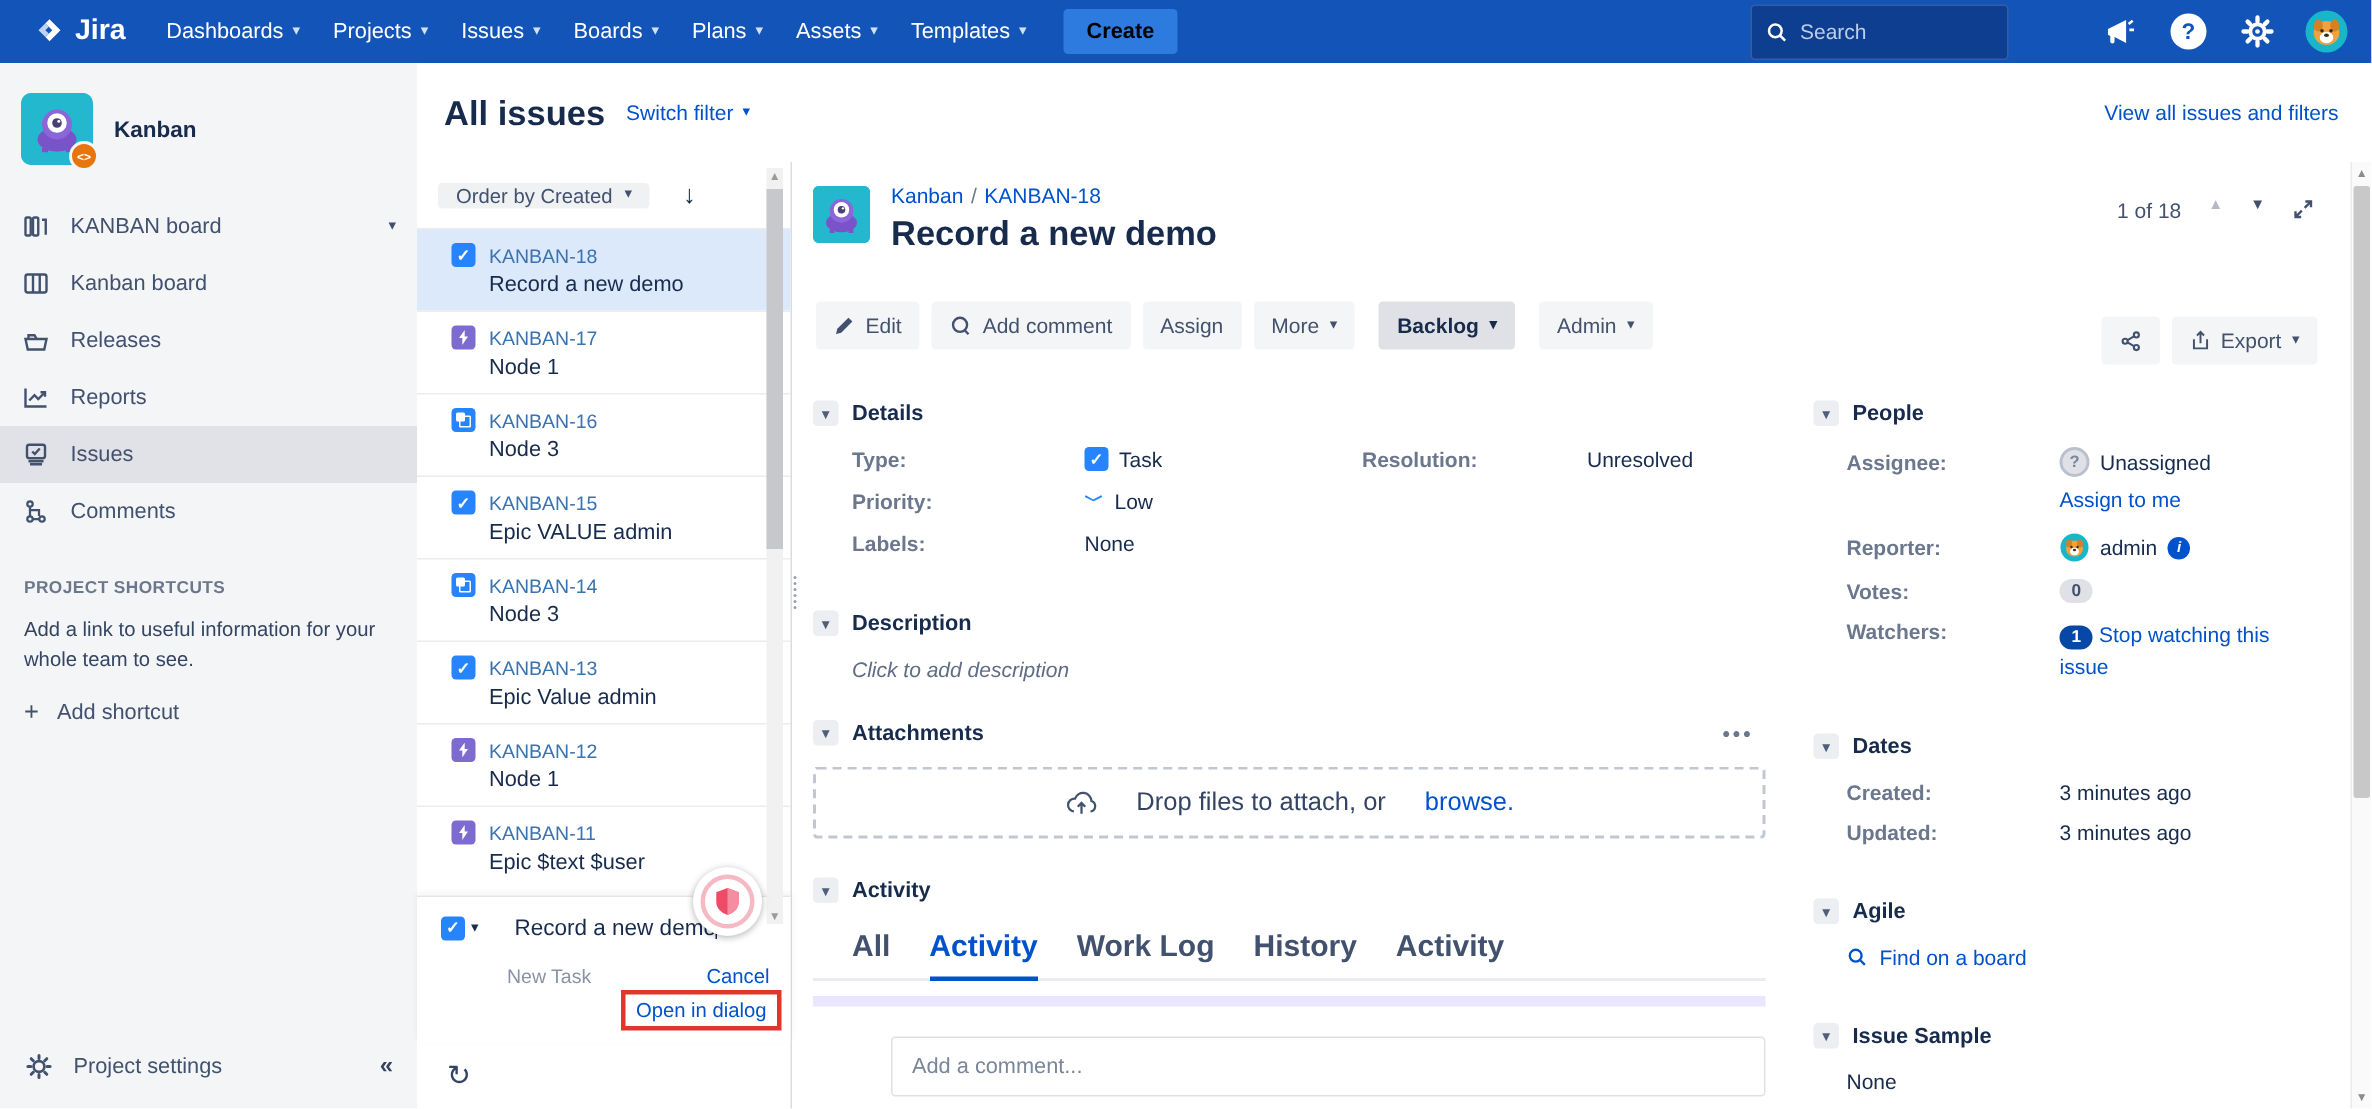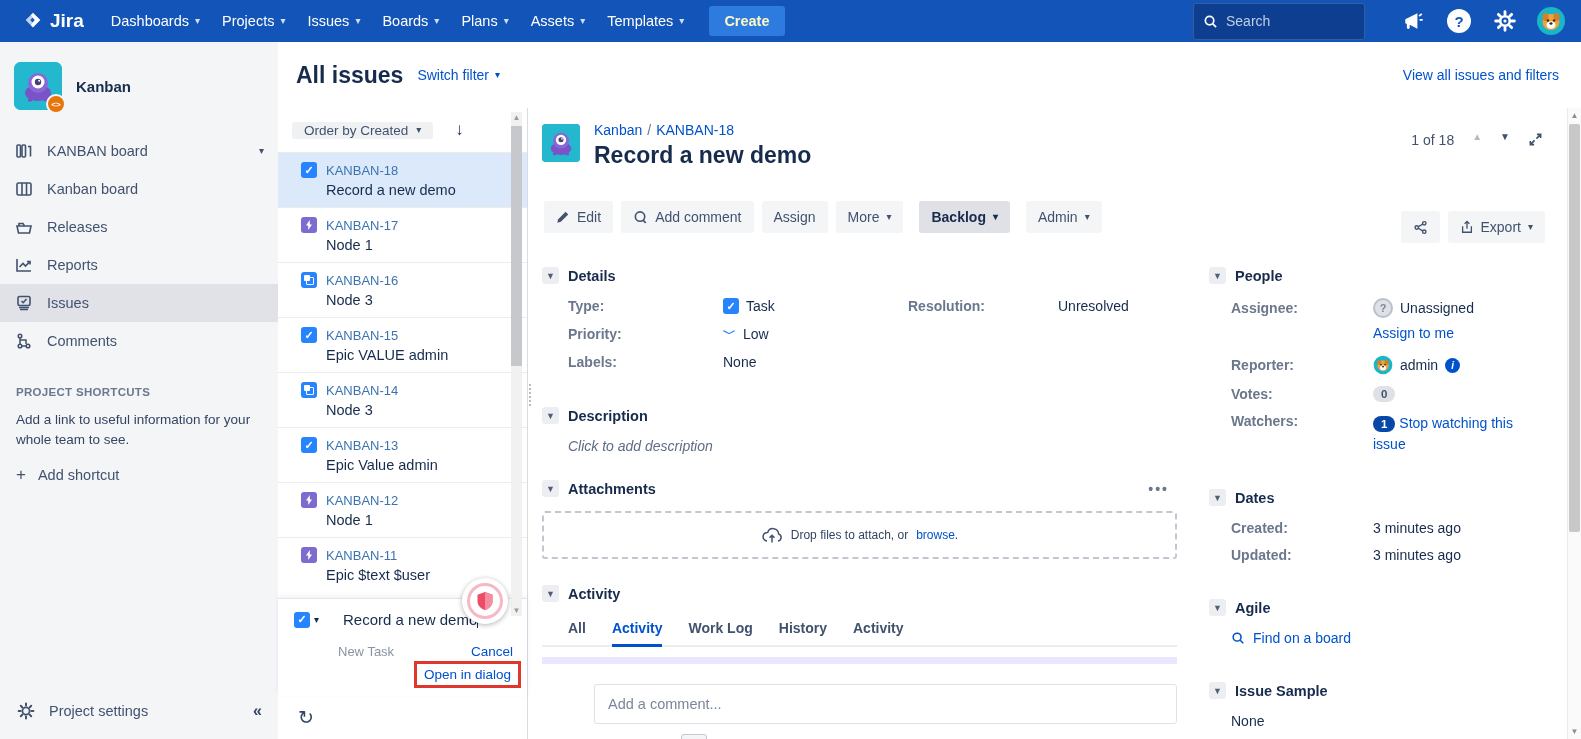--- a/index.html
+++ b/index.html
@@ -5,23 +5,23 @@
   * { box-sizing: border-box; margin: 0; padding: 0; }
   html,body { width:1581px; height:739px; overflow:hidden; }
   body { font-family:"Liberation Sans", sans-serif; color:#172B4D; background:#fff; position:relative; font-size:14px; }
   .car { font-size:10px; line-height:1; }
 
   
   .topnav { height:42px; background:#1254B8; display:flex; align-items:center; padding:0 14px; color:#fff; }
   .logo { display:flex; align-items:center; gap:6px; margin:0 16px 0 8px; font-size:19px; font-weight:bold; }
   .nav-item { display:flex; align-items:center; gap:6px; padding:6px 11px; font-size:14.5px; cursor:pointer; white-space:nowrap; }
   .nav-item .car { color:#CFE0F7; }
-  .create-btn { background:#2E7BE0; border:none; color:#fef9c3; font-weight:bold; font-size:14.5px; padding:7px 15px; border-radius:3px; margin-left:14px; cursor:pointer; }
+  .create-btn { background:#2E7BE0; border:none; color:#000000; font-weight:bold; font-size:14.5px; padding:7px 15px; border-radius:3px; margin-left:14px; cursor:pointer; }
   .nav-spacer { flex:1; }
-  .nav-search { display:flex; align-items:center; gap:8px; background:#0E3E8F; border:1px solid #335F9E; border-radius:3px; width:172px; height:37px; padding:0 9px; margin-right:18px; }
+  .nav-search { display:flex; align-items:center; gap:8px; background:#0E3E8F; border:1px solid #335F9E; border-radius:3px; width:172px; height:37px; padding:0 9px; margin-right:44px; }
   .nav-search input { background:transparent; border:none; outline:none; color:#fff; font-size:14px; width:120px; font-family:"Liberation Sans",sans-serif; }
   .nav-search input::placeholder { color:#BCCEE8; }
   .nav-icnbtn { width:32px; height:32px; display:flex; align-items:center; justify-content:center; margin-left:14px; cursor:pointer; }
   .help-circle { width:24px; height:24px; border-radius:50%; background:#fff; color:#1254B8; font-weight:bold; font-size:15px; display:flex; align-items:center; justify-content:center; }
 
   
   .shell { display:flex; height:697px; }
   .sidebar { width:278px; background:#F4F5F7; display:flex; flex-direction:column; padding:14px 0 12px 0; flex-shrink:0; }
   .mainarea { flex:1; display:flex; flex-direction:column; min-width:0; }
   .topband { height:66px; display:flex; align-items:center; padding:0 22px 0 18px; flex-shrink:0; }
@@ -121,23 +121,23 @@
   .frow { display:flex; align-items:center; margin-bottom:11px; }
   .flabel { width:155px; color:#6B778C; flex-shrink:0;font-weight:bold; }
   .fval { display:flex; align-items:center; gap:7px; color:#172B4D; }
   .details-grid { display:flex; }
   .dg-left { width:340px; flex-shrink:0; }
   .dg-right { flex:1; }
   .dg-right .flabel { width:150px; }
   .lowicon { color:#2684FF; font-size:13px; font-weight:bold; }
   .desc-placeholder { font-style:italic; color:#5E6C84; }
   .dots { margin-left:auto; margin-right:14px; color:#6B778C; font-weight:bold; letter-spacing:2px; cursor:pointer; }
-  .dropzone { border:2px dashed #C1C7D0; border-radius:3px; height:48px; display:flex; align-items:center; justify-content:center; gap:8px; font-size:12px; color:#344563; margin-right:6px; }
+  .dropzone { border:2px dashed #C1C7D0; border-radius:3px; height:48px; display:flex; align-items:center; justify-content:center; gap:26px; font-size:17px; color:#344563; margin-right:6px; }
   .tabs { display:flex; gap:26px; padding-left:26px; border-bottom:2px solid #EBECF0; margin-right:6px; }
-  .tab { padding:4px 0 9px 0; font-weight:bold; font-size:14px; color:#42526E; cursor:pointer; position:relative; }
+  .tab { padding:4px 0 9px 0; font-weight:bold; font-size:20px; color:#42526E; cursor:pointer; position:relative; }
   .tab.active { color:#0052CC; }
   .tab.active::after { content:""; position:absolute; left:0; right:0; bottom:-2px; height:3px; background:#0052CC; }
   .lavbar { height:7px; background:#EAE6FF; margin:10px 6px 0 0; }
   .commentbox { margin:20px 6px 0 52px; border:1px solid #DFE1E6; border-radius:3px; height:40px; display:flex; align-items:center; padding:0 13px; }
   .commentbox input { border:none; outline:none; width:100%; font-size:14.5px; color:#172B4D; font-family:"Liberation Sans",sans-serif; }
   .commentbox input::placeholder { color:#7A869A; }
   .protip { margin:10px 0 0 52px; font-size:13px; color:#5E6C84; display:flex; align-items:center; gap:5px; }
   .protip b { color:#344563; }
   .keycap { display:inline-block; border:1px solid #C1C7D0; border-radius:3px; background:#F4F5F7; padding:1px 7px 2px 7px; font-size:12px; color:#344563; box-shadow:0 1px 0 #C1C7D0; }
 

